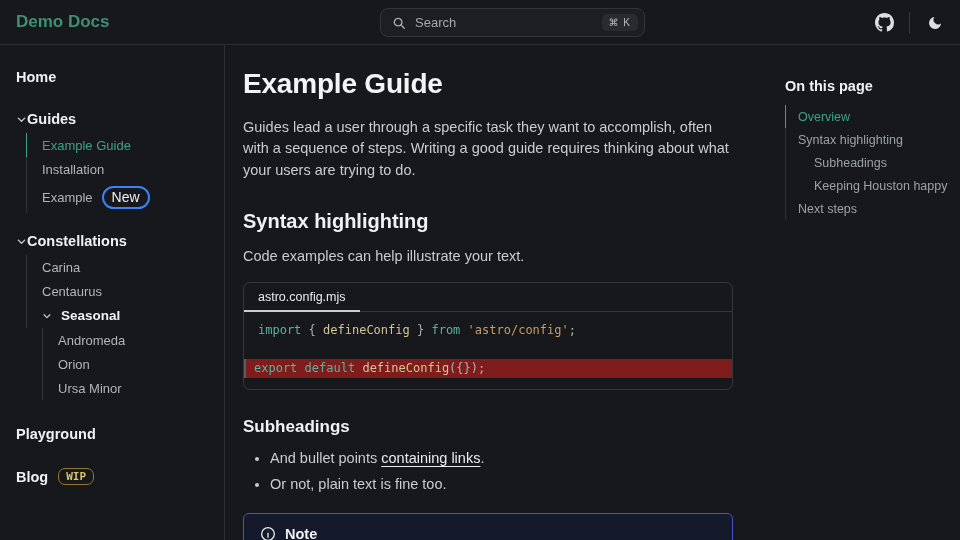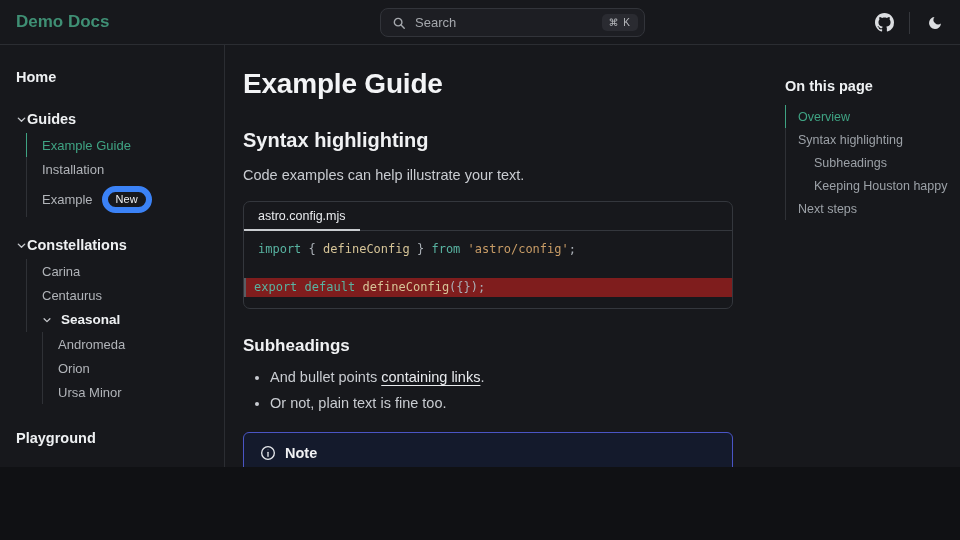--- a/index.html
+++ b/index.html
@@ -1,18 +1,18 @@
 <!DOCTYPE html>
 <html><head>
 <meta charset="utf-8">
 <style>
   * { margin:0; padding:0; box-sizing:border-box; }
   html,body { background:#101114; }
   .page {
-    position:relative; width:960px; height:467px; overflow:hidden;
+    position:relative; width:960px; height:540px; overflow:hidden;
     background:#17181c; color:#c9ccd1;
     font-family:"Liberation Sans", sans-serif;
   }
   
   .header {
     position:relative; height:45px; border-bottom:1px solid #2b2d32;
     display:flex; align-items:center; padding:0 16px;
   }
   .brand { font-size:17px; font-weight:700; color:#3f8f74; }
   .search-btn {
@@ -46,22 +46,22 @@
   }
   .sb-item.active { color:#3fa383; border-left-color:#3fa383; }
   .sb-subgroup-header {
     display:flex; align-items:center; gap:9px; padding:5px 0 5px 15px;
     border-left:1px solid #2f3136;
     font-weight:700; font-size:13.5px; color:#eef0f2; cursor:pointer;
   }
   .sb-subchildren { list-style:none; margin-left:16px; }
   .sb-bottom { margin-top:20px; display:flex; align-items:center; }
   .badge-new {
-    margin-left:9px; border:6px solid #3b82f6; border-radius:20px;
-    padding:1.5px 8px; font-size:11px; font-weight:400; color:#edeff1;
+    margin-left:9px; border:2px solid #3b82f6; border-radius:20px;
+    padding:1.5px 8px; font-size:14px; font-weight:400; color:#edeff1;
   }
   .badge-wip {
     margin-left:10px; border:1px solid #8f7a33; border-radius:7px;
     padding:1px 7px; font-size:11px; font-weight:700; color:#d9c469;
     font-family:"DejaVu Sans Mono", monospace;
   }
   
   .main { padding:23px 22px 0 18px; overflow:hidden; }
   .h1 { font-size:28px; font-weight:700; color:#f3f4f6; letter-spacing:-0.2px; }
   .para { margin-top:17px; font-size:14.5px; line-height:1.47; color:#c9ccd1; }
@@ -200,20 +200,21 @@
         <span>Playground</span>
       </div>
       <div class="sb-top sb-bottom" style="margin-top:14px;">
         <span>Blog</span>
         <span class="badge-wip">WIP</span>
       </div>
     </nav>
 
     <main class="main">
       <h1 class="h1">Example Guide</h1>
+      <p class="para">Guides lead a user through a specific task they want to accomplish, often with a sequence of steps. Writing a good guide requires thinking about what your users are trying to do.</p>
 
       <h2 class="h2">Syntax highlighting</h2>
       <p class="para" style="margin-top:13px;">Code examples can help illustrate your text.</p>
 
       <div class="codeblock">
         <div class="code-tabs">
           <div class="code-tab">
             <span>astro.config.mjs</span>
           </div>
         </div>

